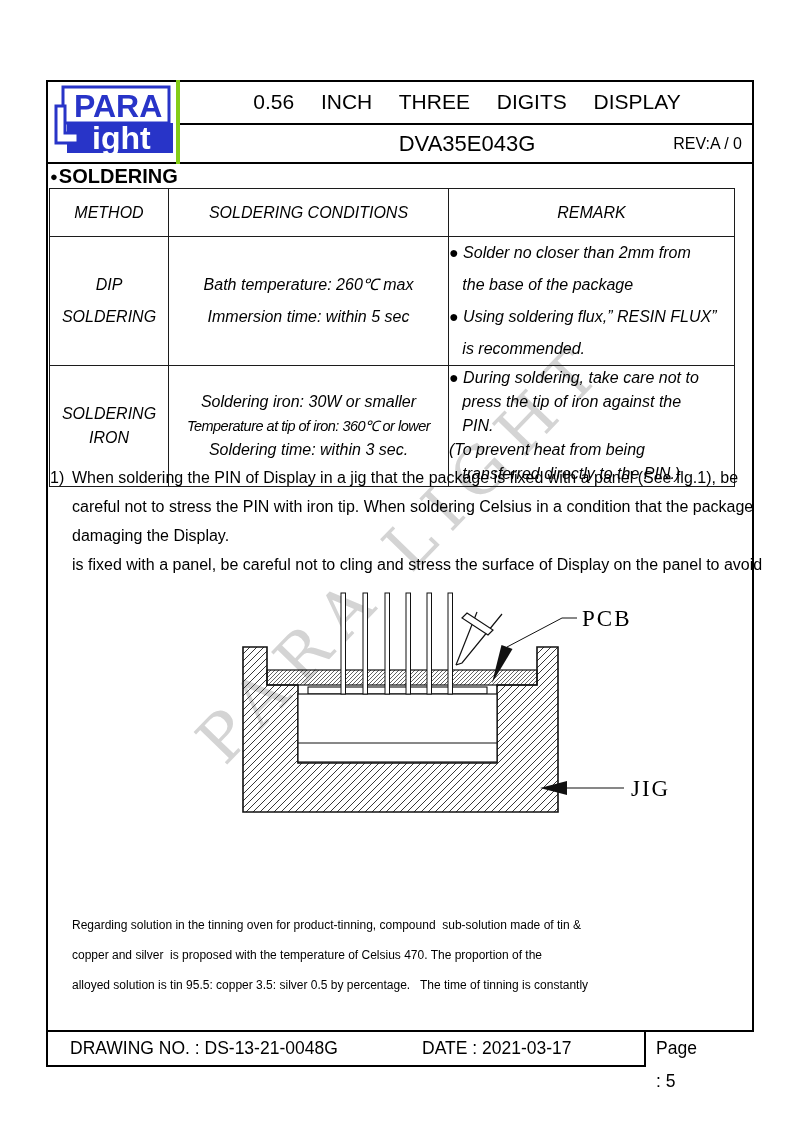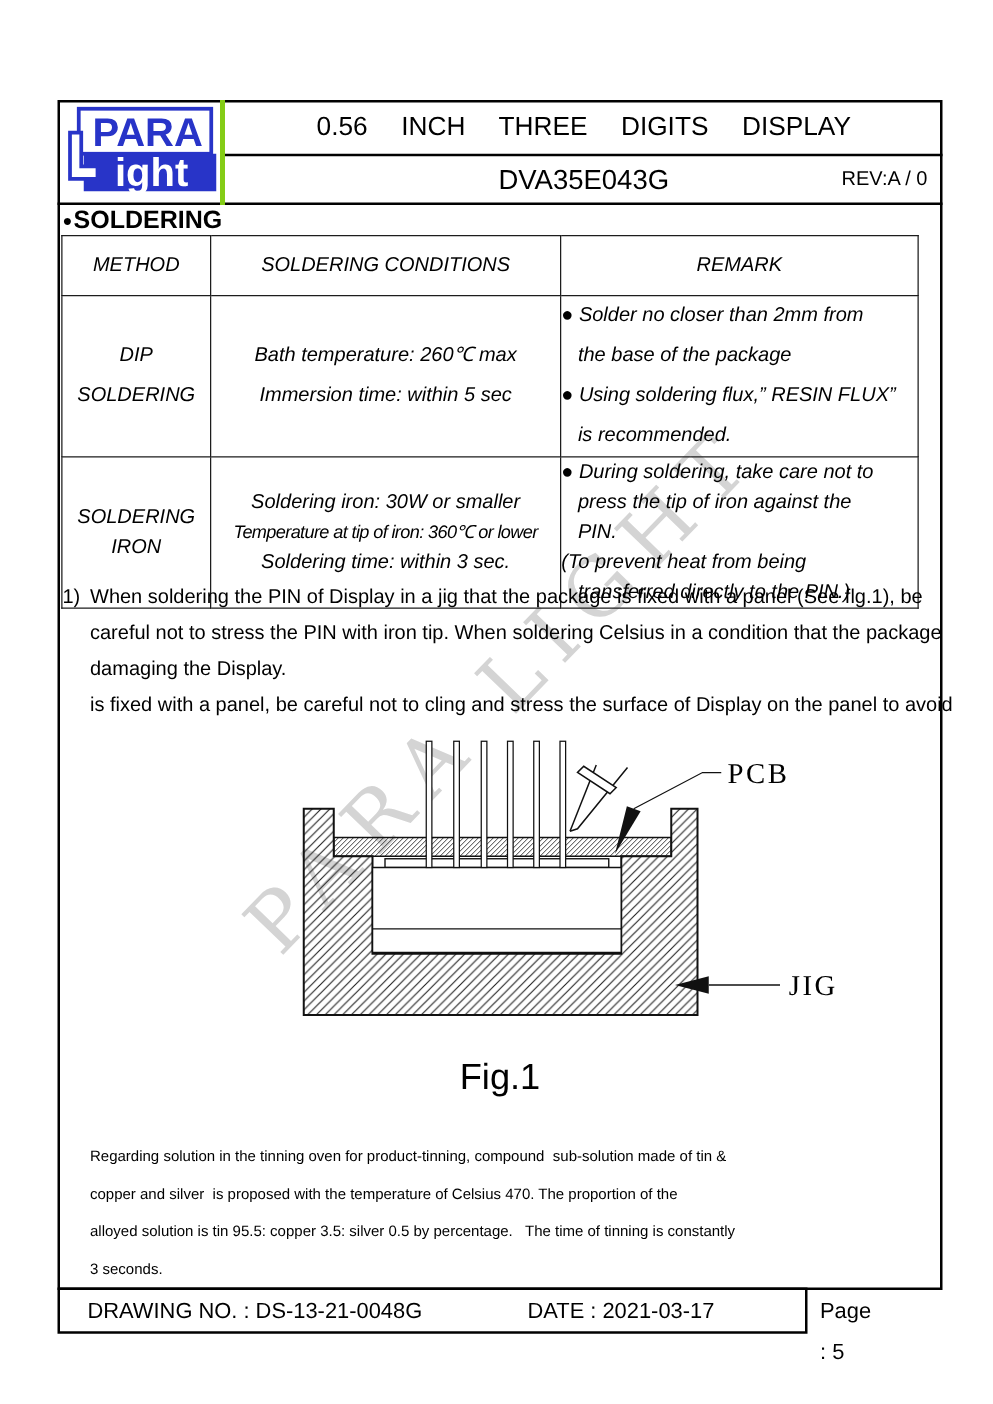--- a/index.html
+++ b/index.html
@@ -180,28 +180,26 @@
         <polygon points="293,45 288,50 262,33 267,28" fill="#fff" stroke="#111" stroke-width="1.2"></polygon>
       </g>
       <polyline points="377,33 362,33 307,62" fill="none" stroke="#111" stroke-width="1"></polyline>
       <polygon points="292,98 312.5,64 301.5,60" fill="#111"></polygon>
       <line x1="367" y1="203" x2="424" y2="203" stroke="#111" stroke-width="1.2"></line>
       <polygon points="340,203 367,196 367,210" fill="#111"></polygon>
       <text class="figlabel" x="382" y="41">PCB</text>
       <text class="figlabel" x="431" y="211">JIG</text>
     </svg>
 
-    <div class="fig-caption">Fig.1</div>
 
     <div class="tin-par">
       <div class="lines">
           <div>Regarding solution in the tinning oven for product-tinning, compound  sub-solution made of tin &amp;</div>
           <div>copper and silver  is proposed with the temperature of Celsius 470. The proportion of the</div>
           <div>alloyed solution is tin 95.5: copper 3.5: silver 0.5 by percentage.   The time of tinning is constantly</div>
-          <div>3 seconds.</div>
         </div>
     </div>
 
     <div class="footer-box">
       <span class="f-drawing">DRAWING NO. : DS-13-21-0048G</span>
       <span class="f-date">DATE : 2021-03-17</span>
       <span class="f-page">Page : 5</span>
     </div>
 
   </div>

